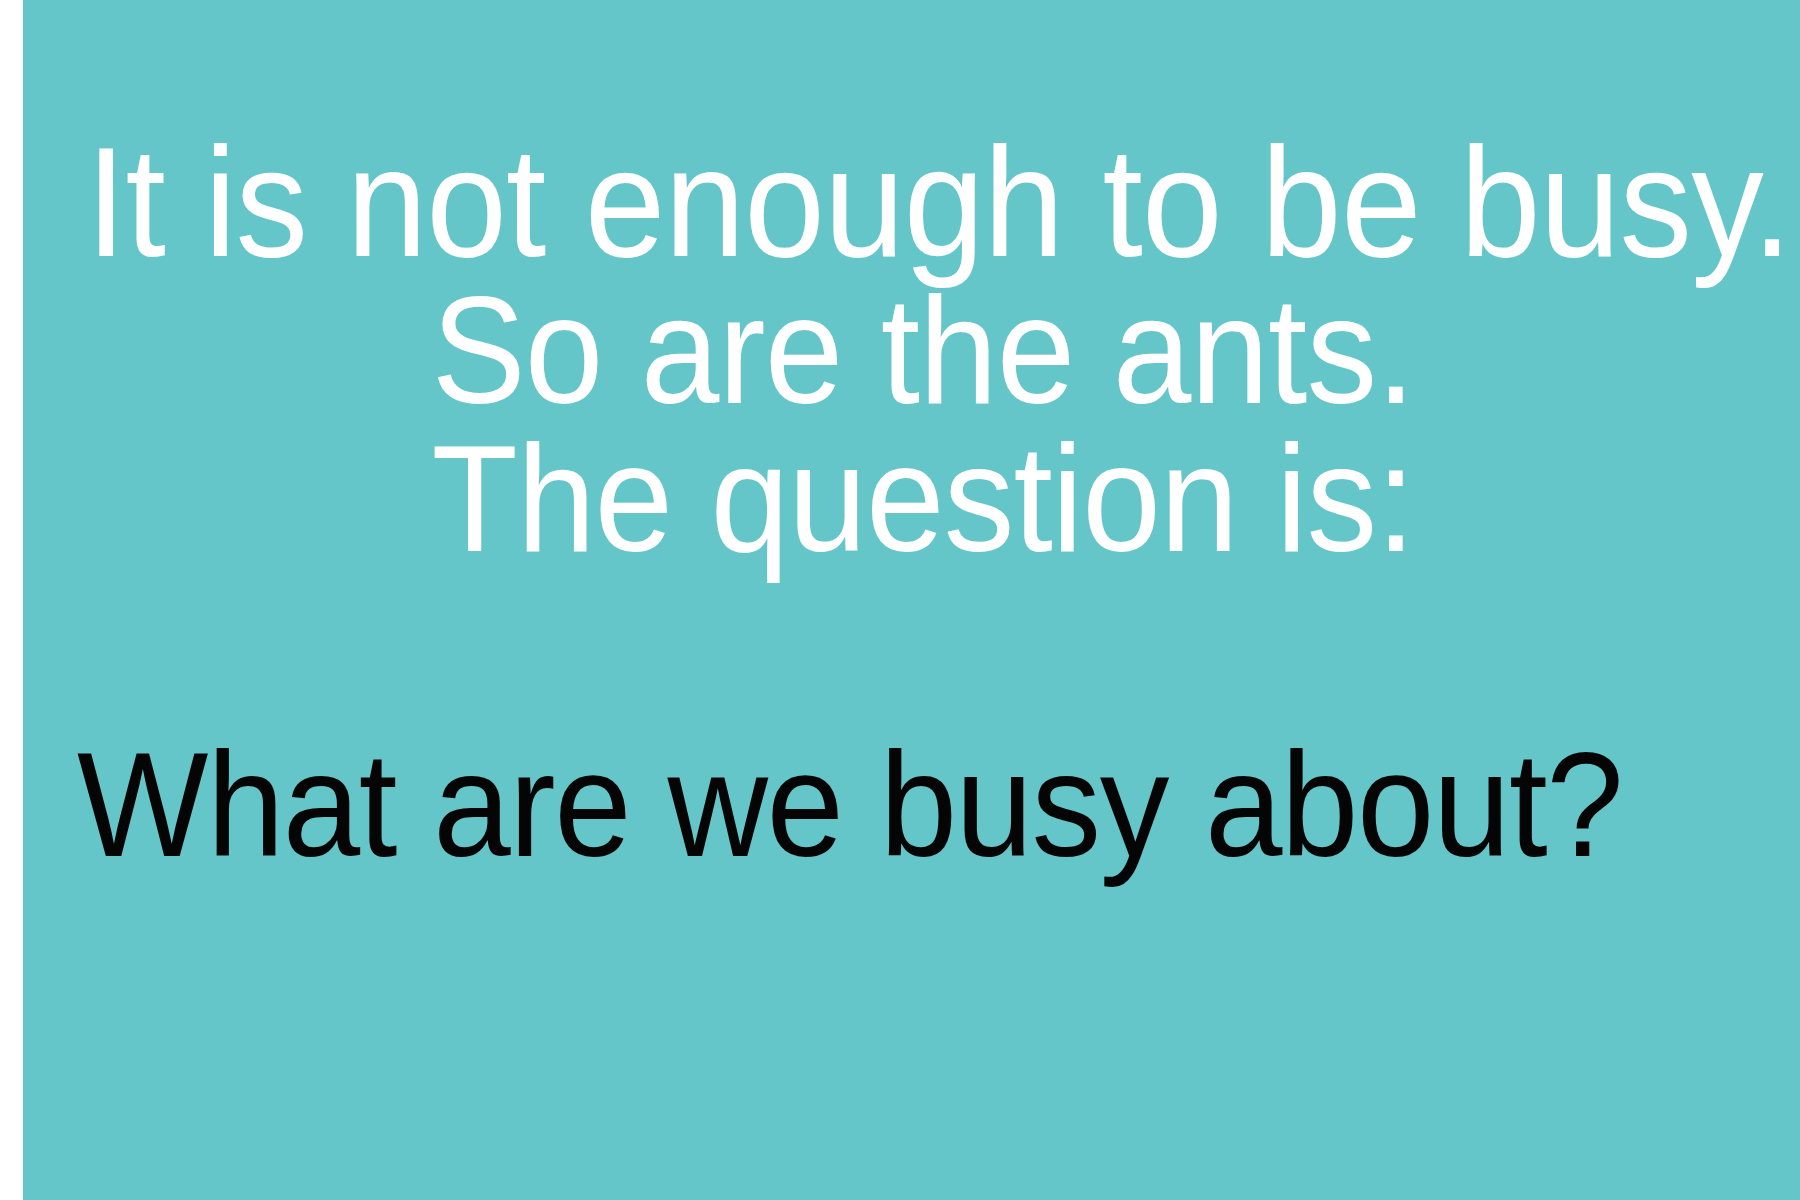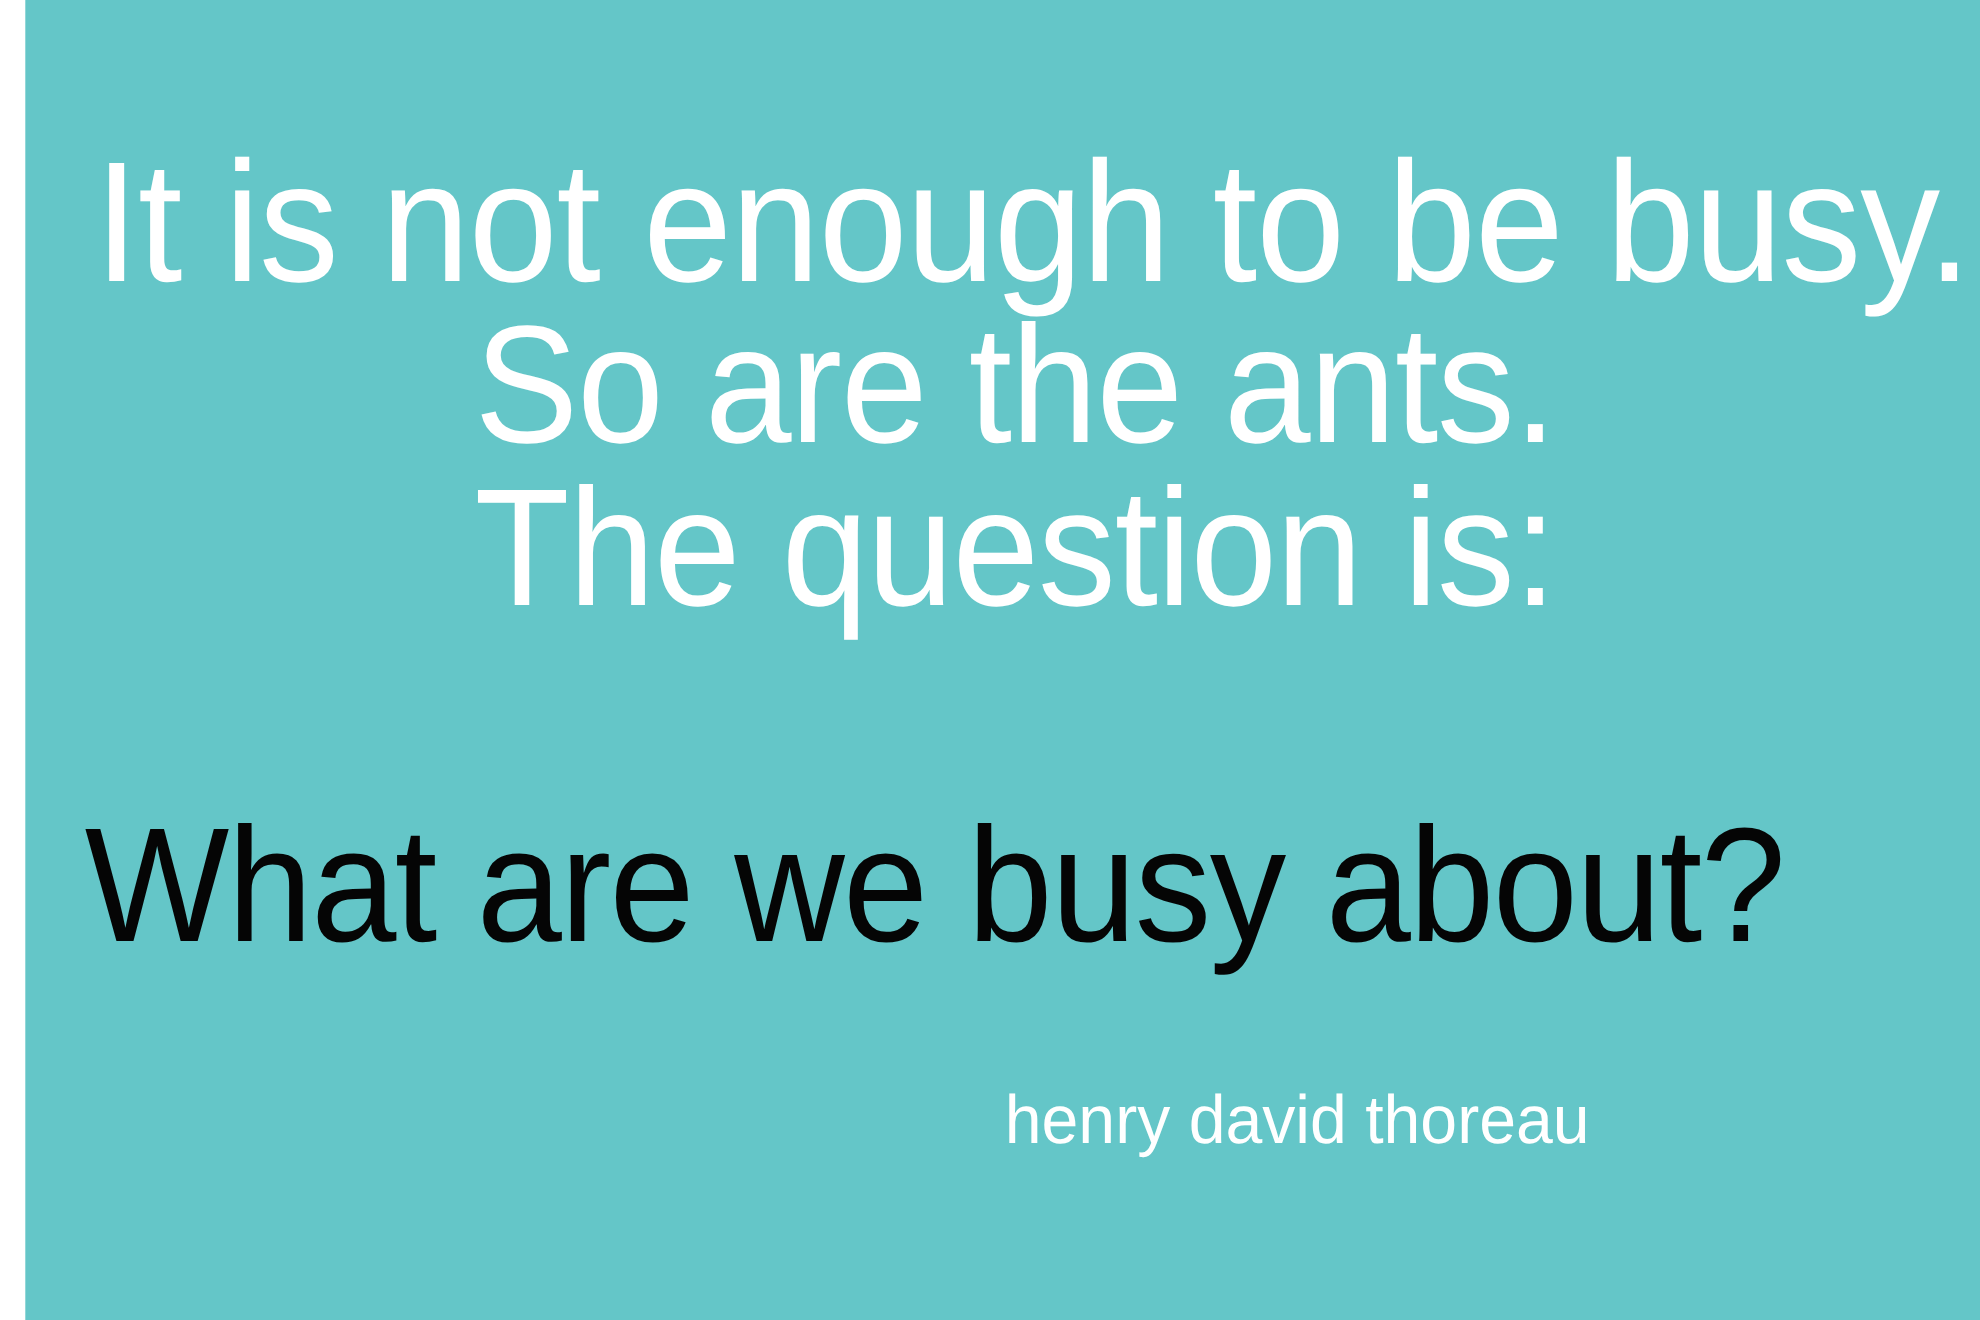--- a/index.html
+++ b/index.html
@@ -102,17 +102,14 @@
   <div class="quote-block">
     <span class="quote-line line-1">It is not enough to be busy.</span>
     <span class="quote-line line-2">So are the ants.</span>
     <span class="quote-line line-3">The question is:</span>
   </div>
 
   <div class="question-block">
     <span class="question-line">What are we busy about?</span>
   </div>
 
-  <div class="attribution-block">
-    <span class="attribution">henry david thoreau</span>
-  </div>
 
 </div>
 
 </body></html>

